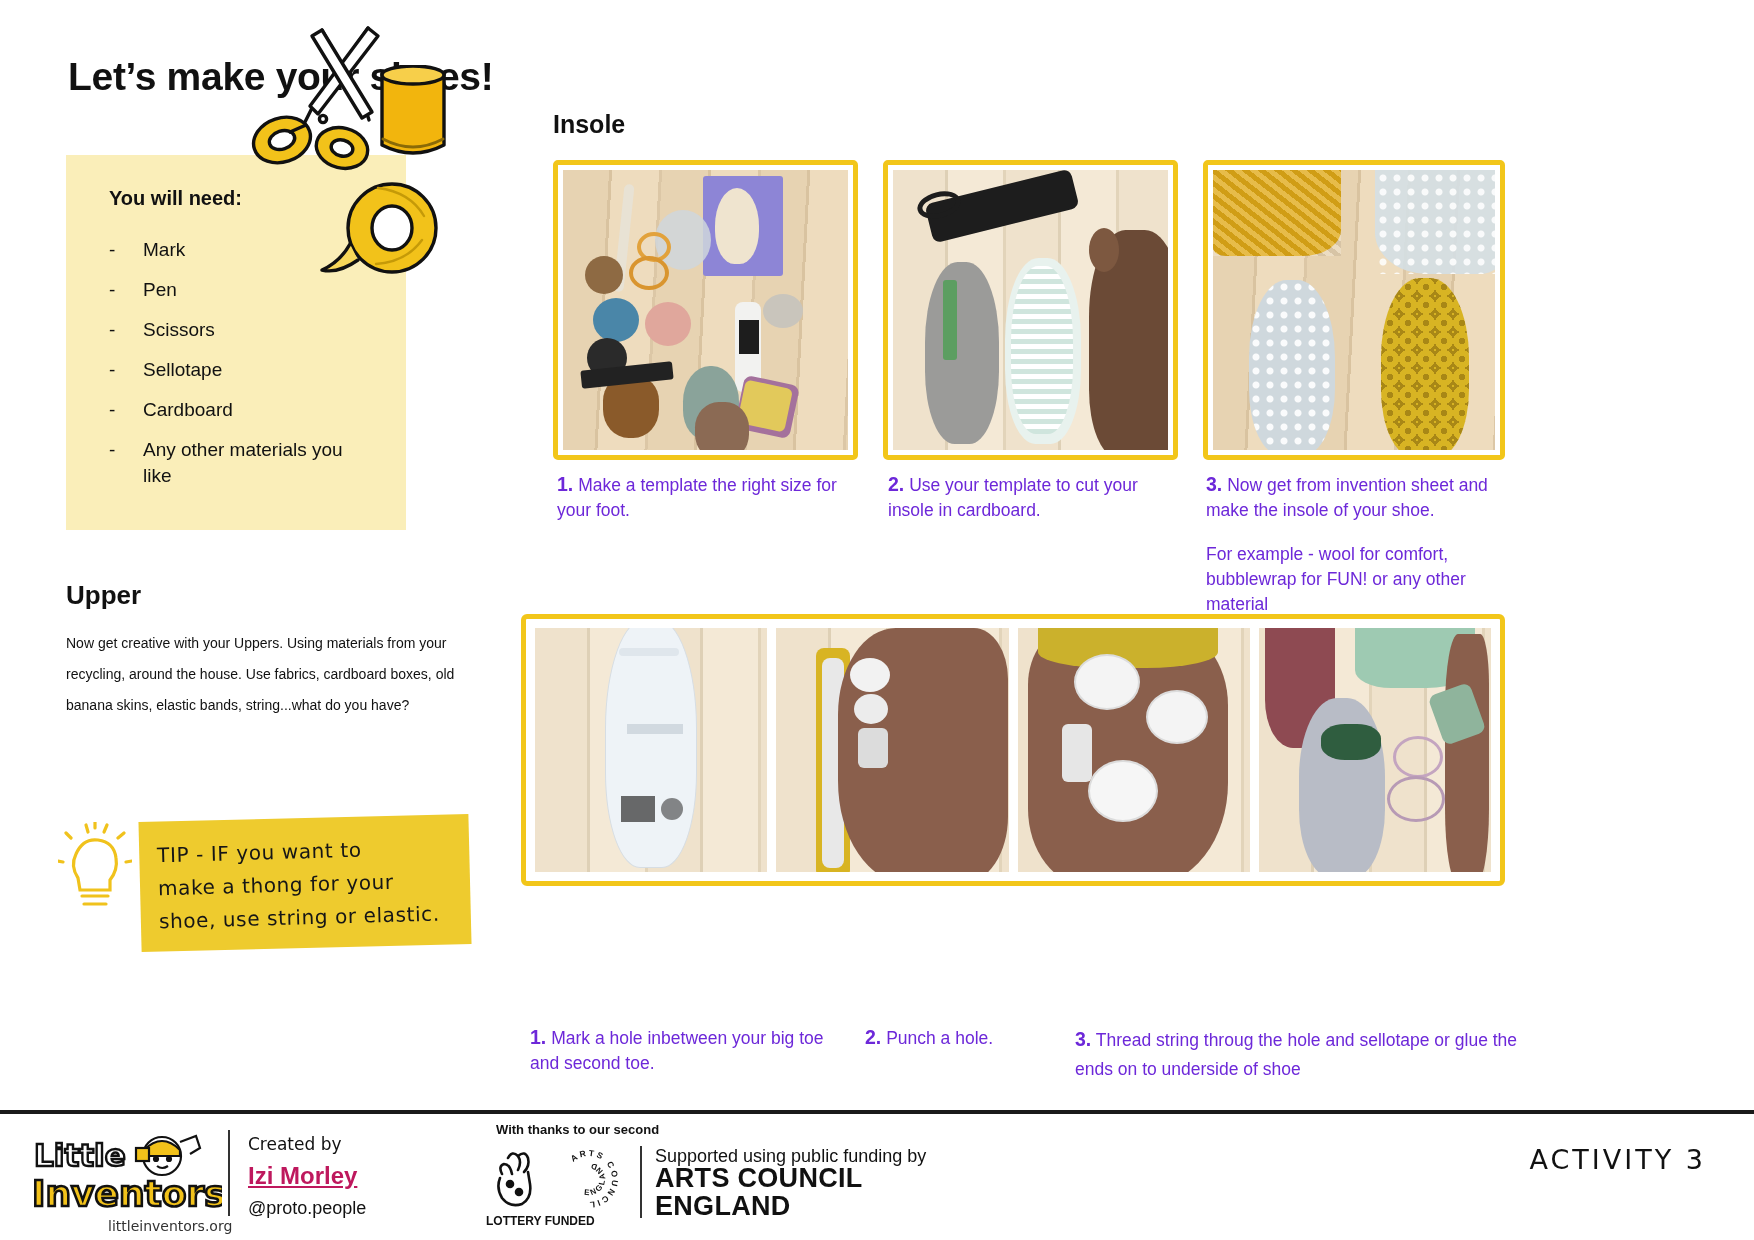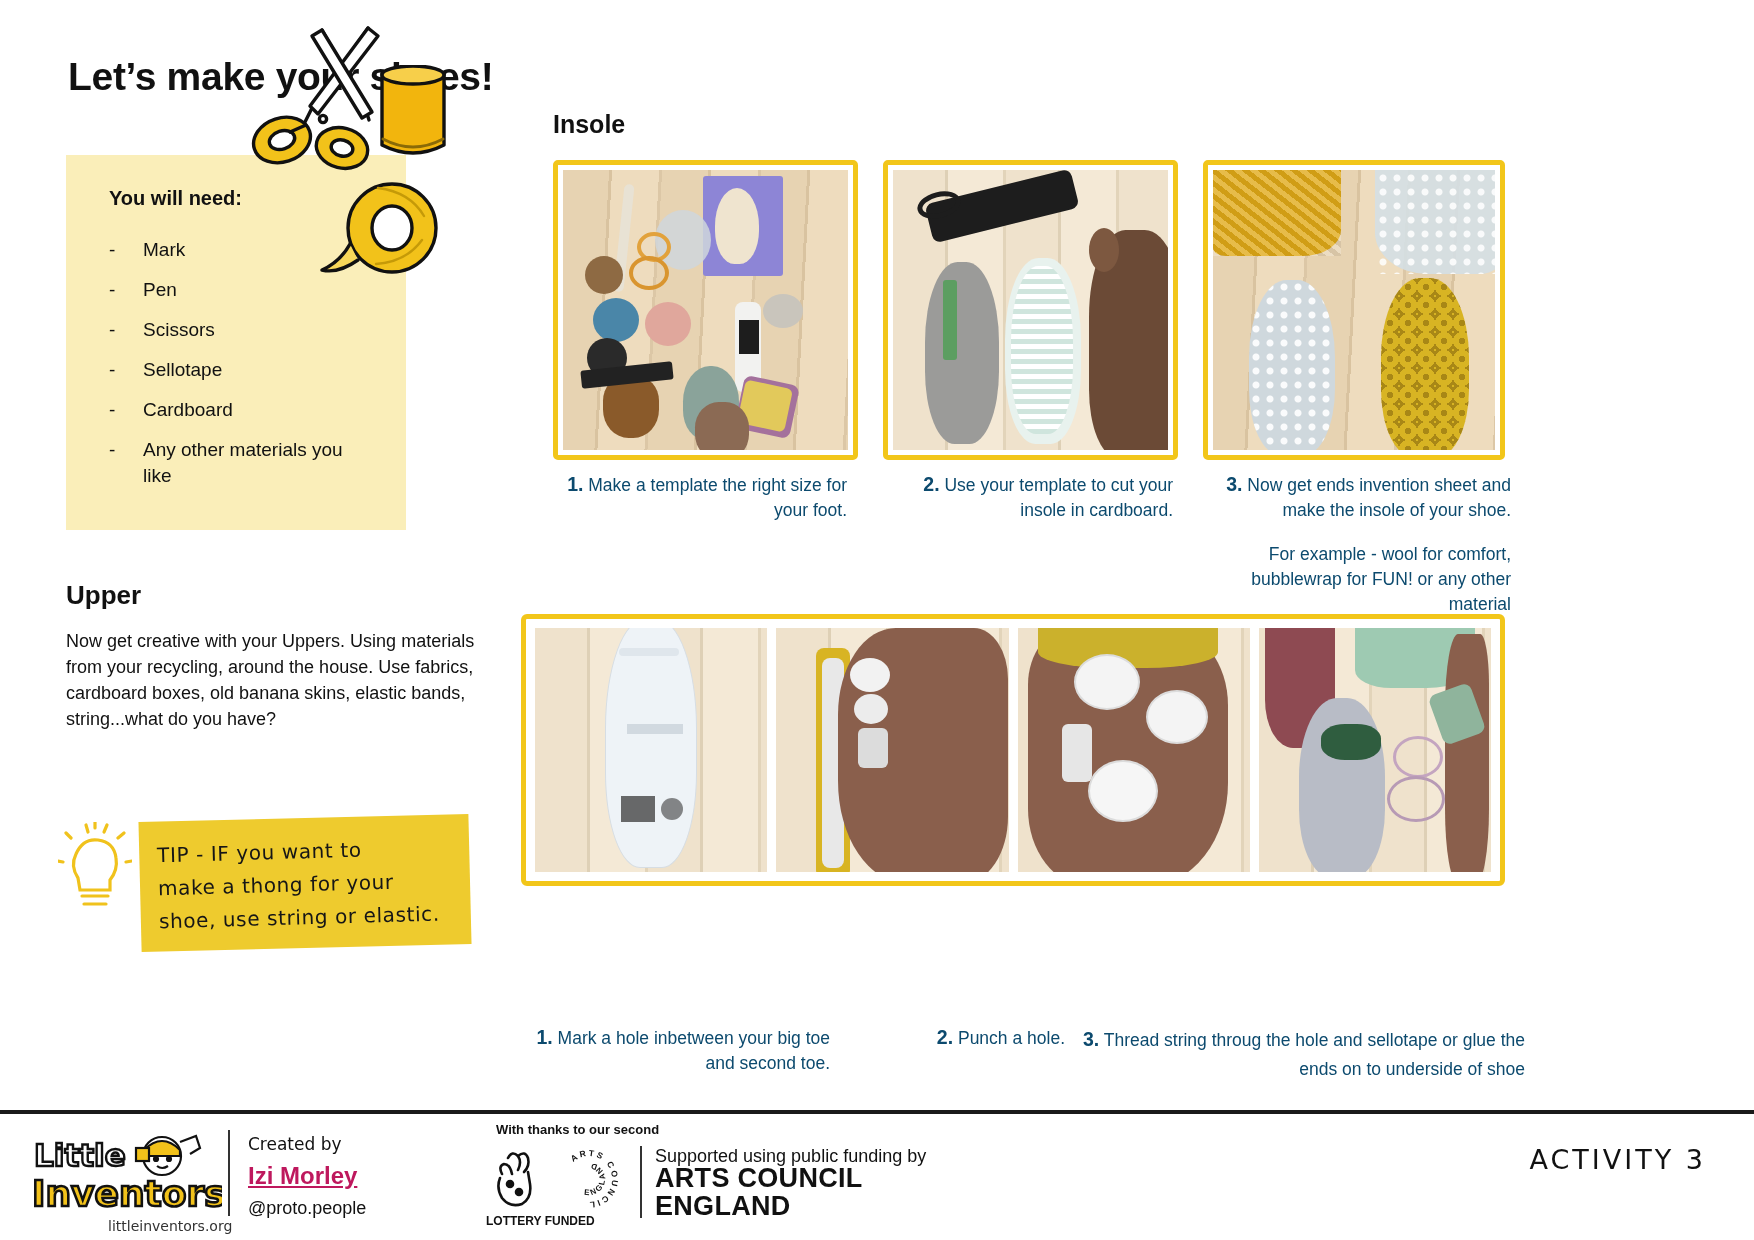--- a/index.html
+++ b/index.html
@@ -44,21 +44,21 @@
   .pen { left: 370px; top: 65px; }
 
   
   .upper-head {
     position: absolute; left: 66px; top: 580px;
     font-size: 26px; font-weight: bold; color: #111;
   }
   .upper-body {
     position: absolute; left: 66px; top: 628px;
     width: 420px;
-    font-size: 18px; line-height: 26px; color: #111;
+    font-size: 14px; line-height: 31px; color: #111;
   }
 
   
   .tip-bulb { position: absolute; left: 58px; top: 822px; }
   .tip-note {
     position: absolute; left: 140px; top: 818px;
     width: 330px; height: 130px;
     background: #eecb2e;
     transform: rotate(-1.4deg);
   }
@@ -106,21 +106,21 @@
         #f4e9d6 55px, #f4e9d6 110px,
         #e2d4ba 110px, #e2d4ba 113px);
   }
 
   
   .blob { position: absolute; }
 
   
   .cap {
     position: absolute;
-    font-size: 17.5px; line-height: 25px; color: #0c4a6e; text-align: right;
+    font-size: 17.5px; line-height: 25px; color: #6d28d9;
   }
   .cap b { font-weight: bold; font-size: 19.5px; }
   .cap .extra { display: block; margin-top: 19px; }
 
   
   .upper-frame {
     position: absolute; left: 521px; top: 614px;
     width: 984px; height: 272px;
     border: 5px solid #f2c61a;
     border-radius: 6px;
@@ -332,21 +332,21 @@
   <div class="cap" style="left:557px; top:472px; width:290px;">
     <b>1.</b>
     <span>Make a template the right size for your foot.</span>
   </div>
   <div class="cap" style="left:888px; top:472px; width:285px;">
     <b>2.</b>
     <span>Use your template to cut your insole in cardboard.</span>
   </div>
   <div class="cap" style="left:1206px; top:472px; width:305px;">
     <b>3.</b>
-    <span>Now get ends invention sheet and make the insole of your shoe.</span>
+    <span>Now get from invention sheet and make the insole of your shoe.</span>
     <span class="extra">For example - wool for comfort, bubblewrap for FUN! or any other material</span>
   </div>
 
   <div class="upper-frame">
     <div class="upper-strip">
       <div class="upper-cell">
         <div class="wood pale"></div>
         <div class="blob" style="left:70px;top:-10px;width:92px;height:250px;background:#eef3f7;border-radius:44% 44% 38% 38%;border:1px solid #d6dde3;"></div>
         <div class="blob" style="left:84px;top:20px;width:60px;height:8px;background:#dfe6ec;border-radius:4px;"></div>
         <div class="blob" style="left:92px;top:96px;width:56px;height:10px;background:#c9d2d9;opacity:.8;"></div>

